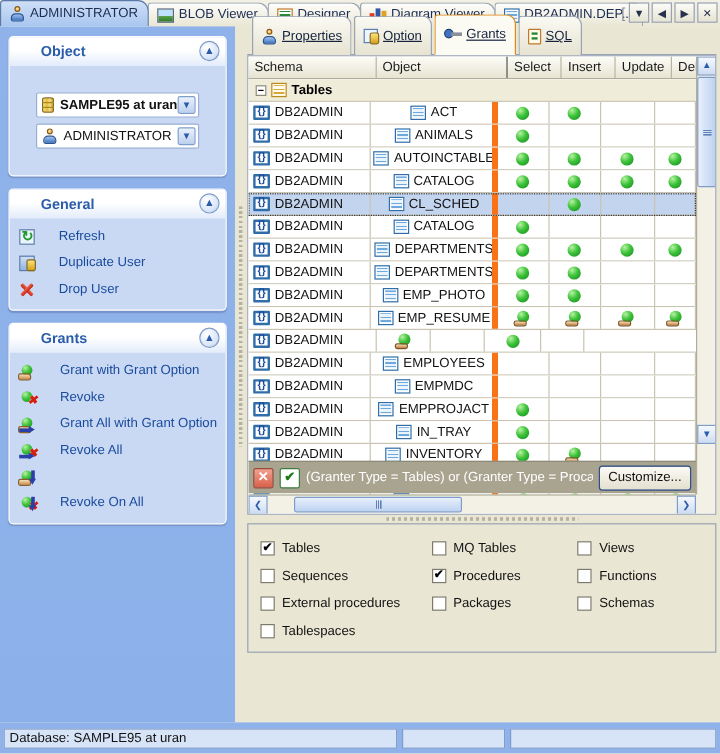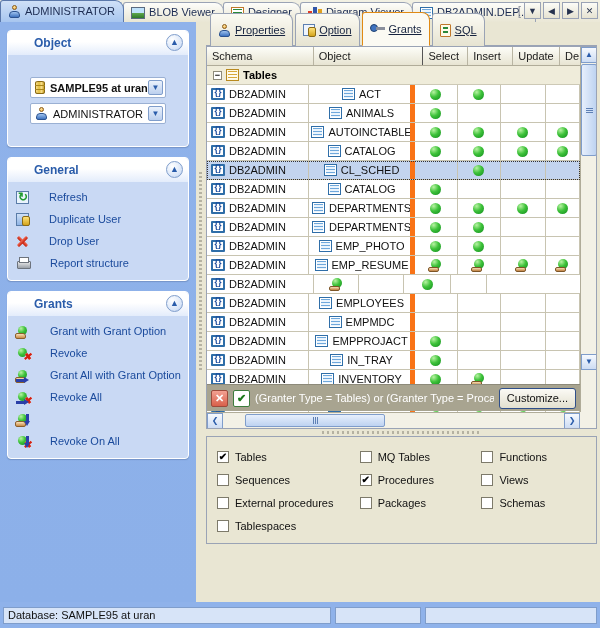--- a/index.html
+++ b/index.html
@@ -515,24 +515,20 @@
           <span class="lbl">Refresh</span>
         </div>
         <div class="lrow">
           <span class="ic ic-dupuser"></span>
           <span class="lbl">Duplicate User</span>
         </div>
         <div class="lrow">
           <span class="ic ic-x"></span>
           <span class="lbl">Drop User</span>
         </div>
-        <div class="lrow">
-          <span class="ic ic-print"></span>
-          <span class="lbl">Report structure</span>
-        </div>
       </div>
     </div>
 
     <div class="panel">
       <div class="panel-head">
         <span>Grants</span>
         <span class="chev">▲</span>
       </div>
       <div class="panel-body grants-body">
         <div class="lrow">
@@ -1050,25 +1046,25 @@
             <span>Procedures</span>
           </div>
           <div class="chkitem">
             <span class="cbox"></span>
             <span>Packages</span>
           </div>
         </div>
         <div class="chkcol c3">
           <div class="chkitem">
             <span class="cbox"></span>
-            <span>Functions</span>
+            <span>Views</span>
           </div>
           <div class="chkitem">
             <span class="cbox"></span>
-            <span>Views</span>
+            <span>Functions</span>
           </div>
           <div class="chkitem">
             <span class="cbox"></span>
             <span>Schemas</span>
           </div>
         </div>
       </div>
     </div>
   </div>
 

